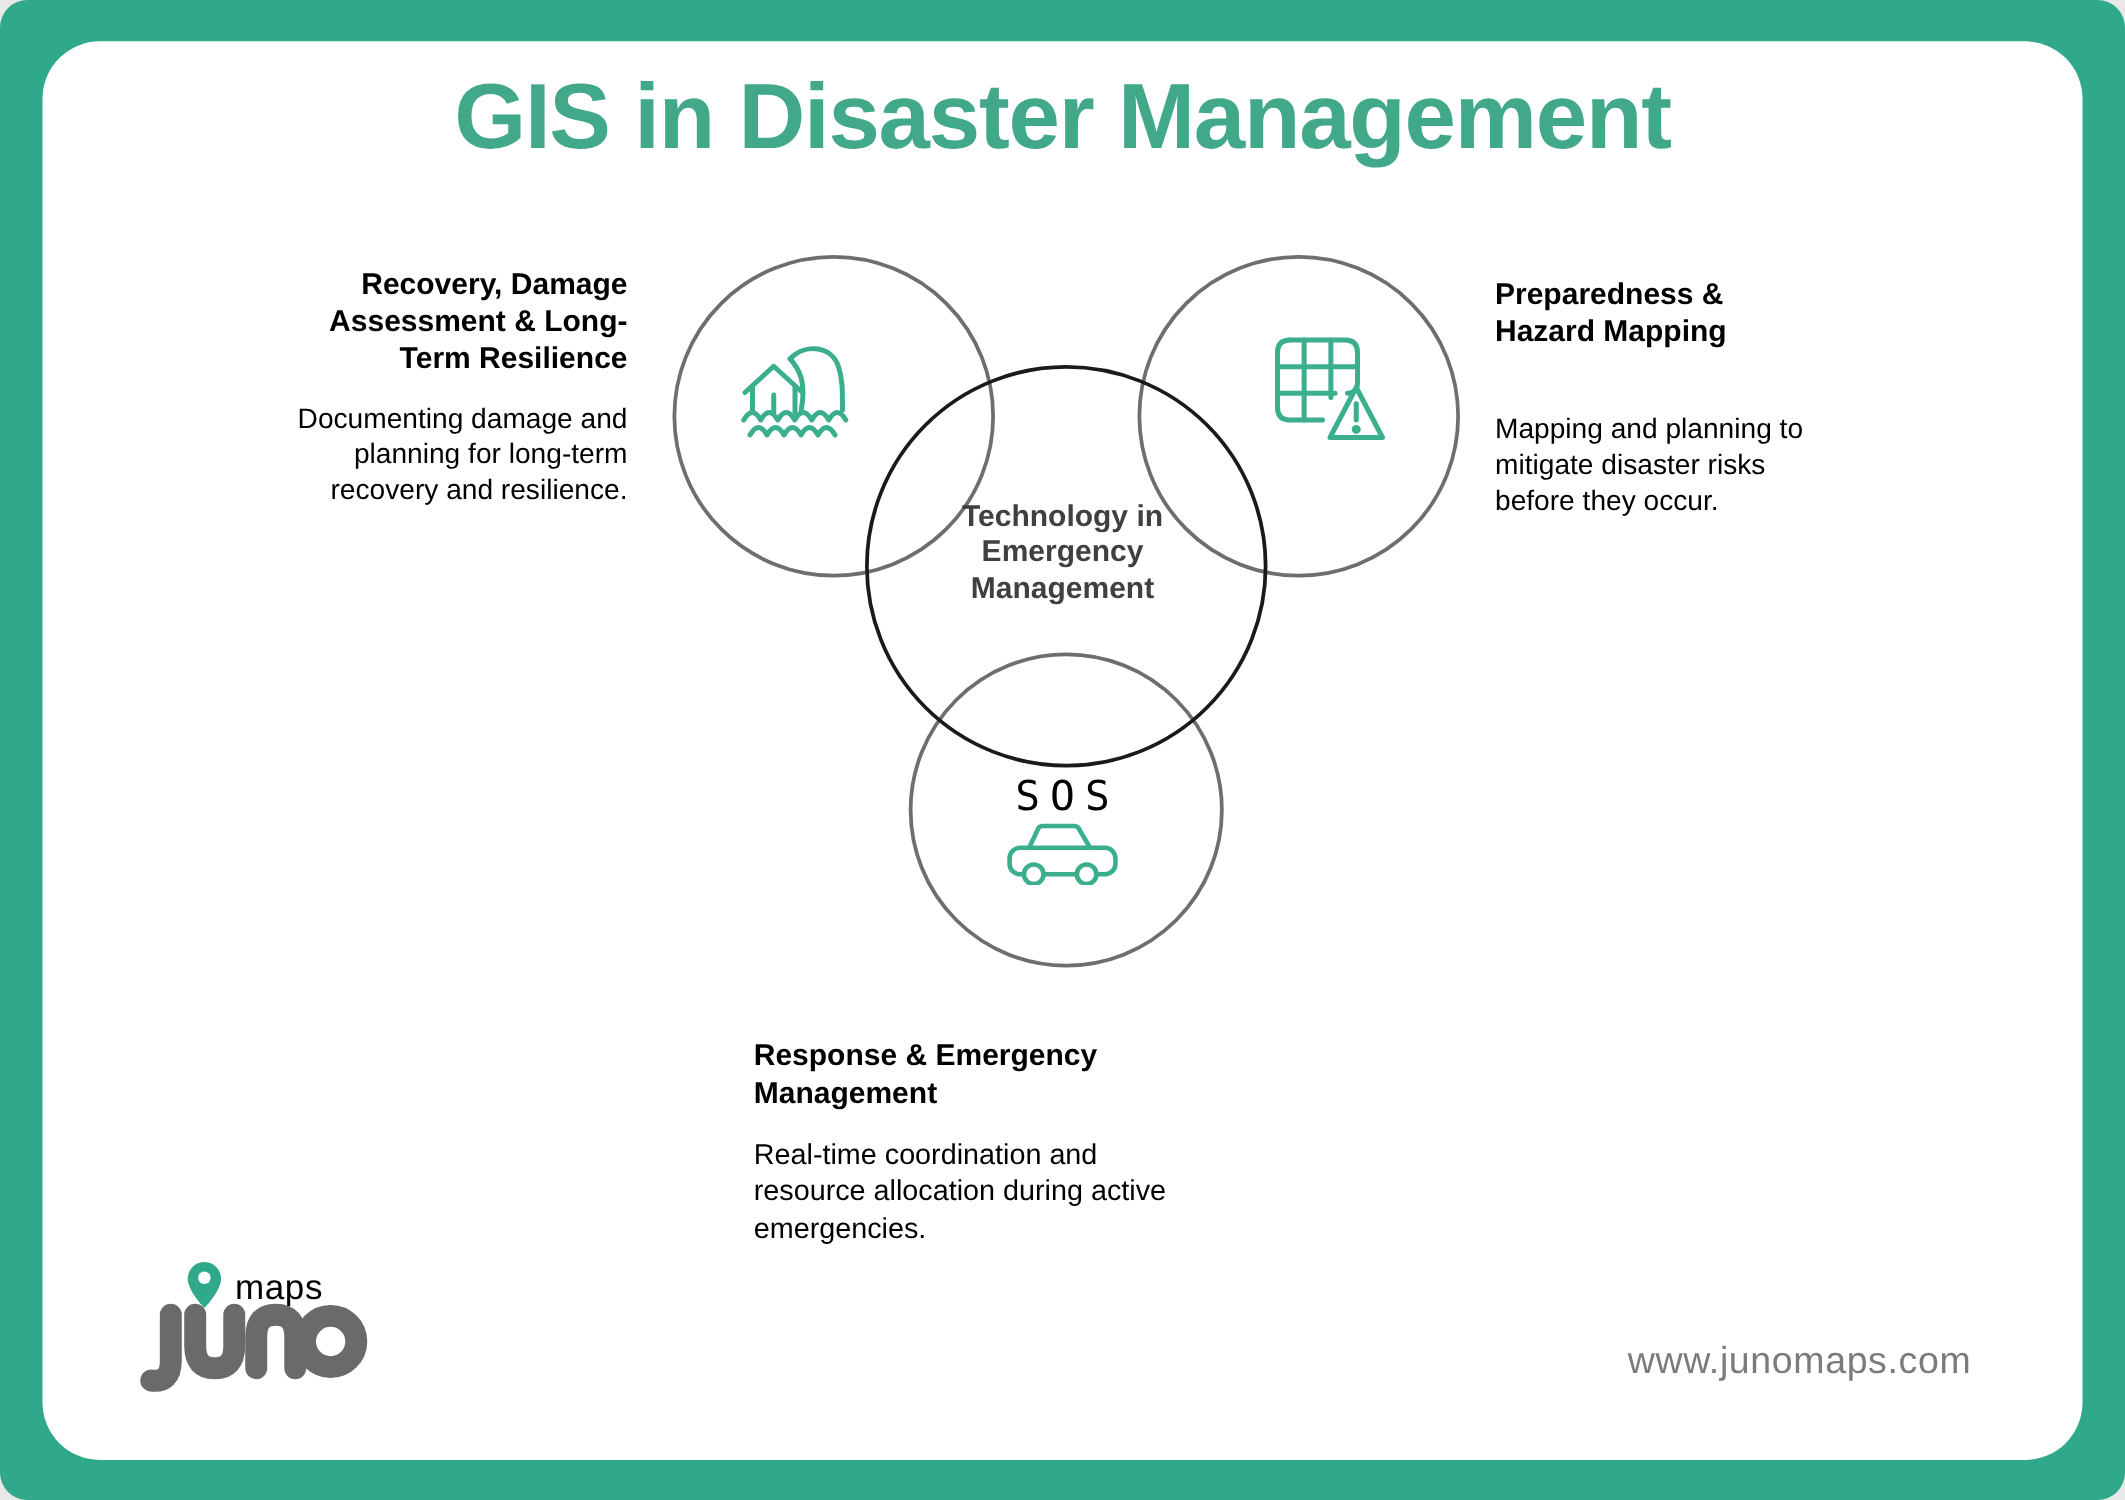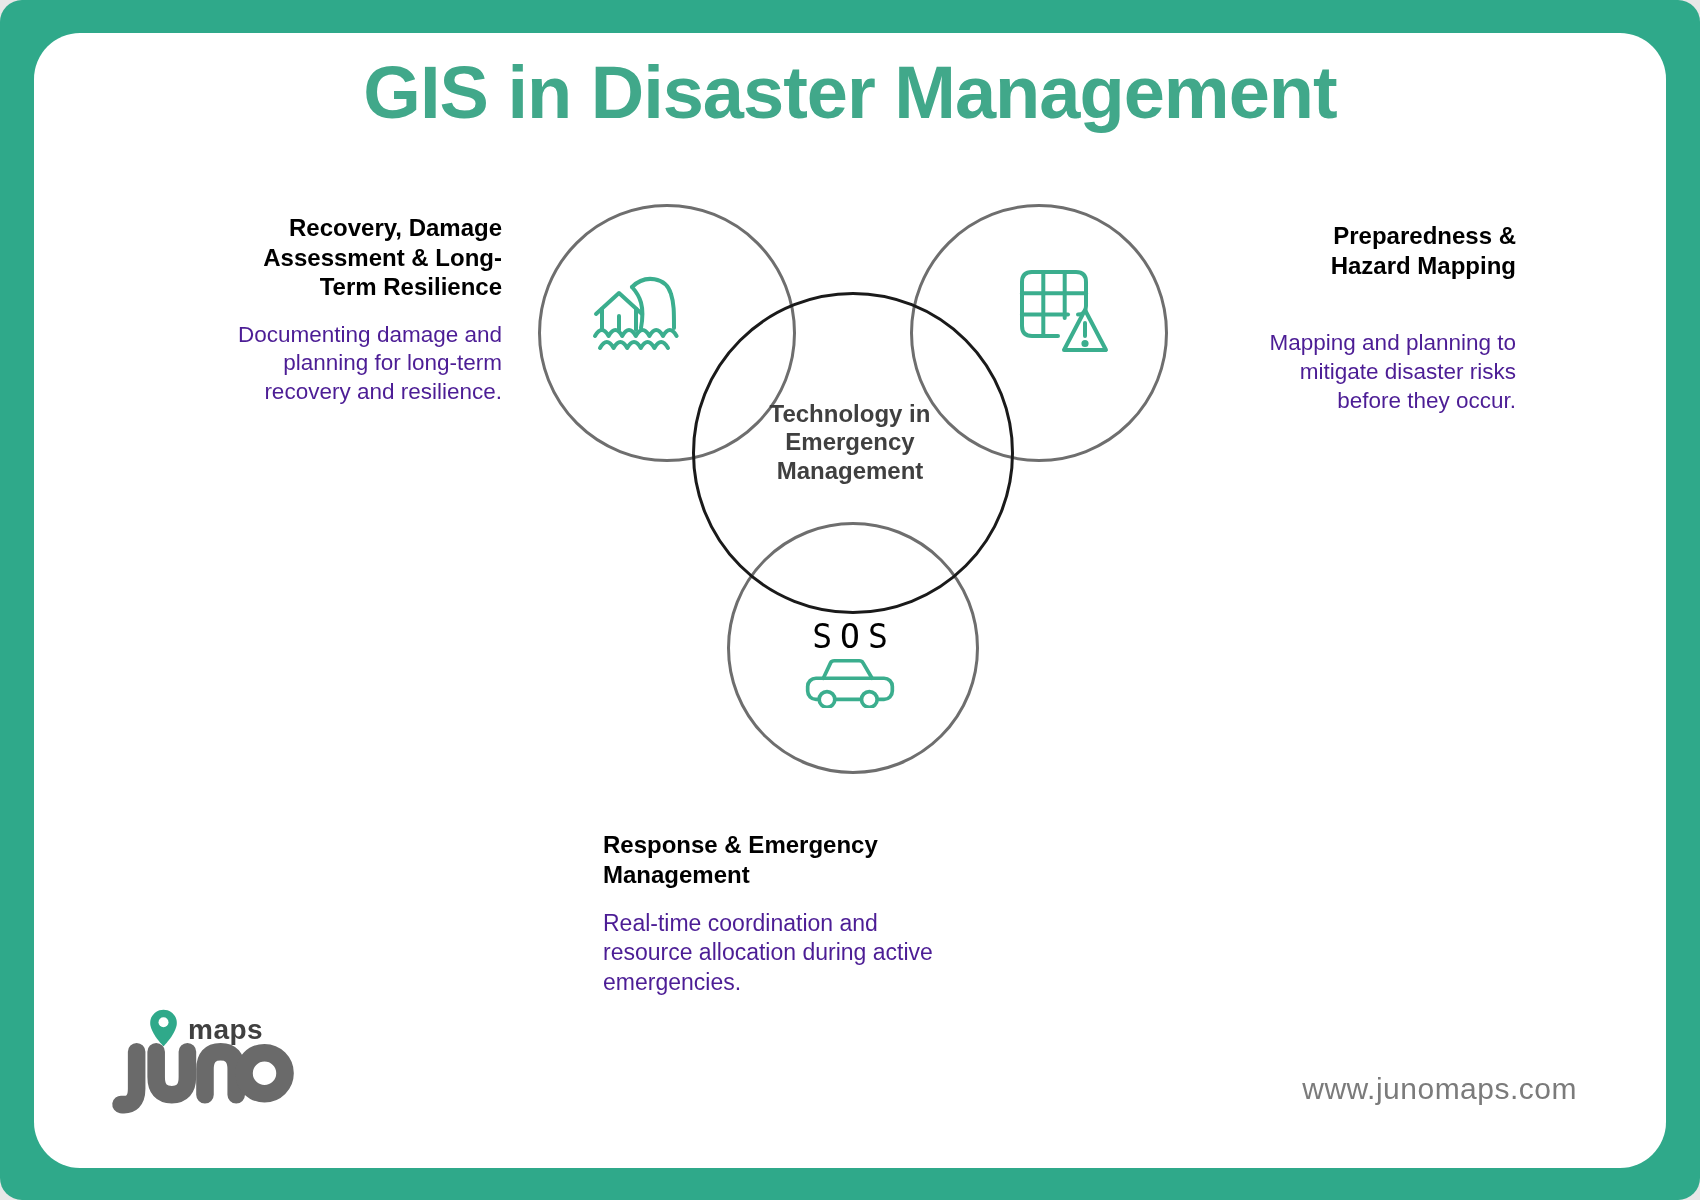--- a/index.html
+++ b/index.html
@@ -32,26 +32,26 @@
     position:absolute;left:700px;top:400px;width:300px;
     text-align:center;font-size:24px;font-weight:bold;line-height:1.18;
     color:#404040;white-space:pre-line;
   }
   
   .txt-heading{
     font-size:24px;font-weight:bold;line-height:1.23;
     color:#000000;white-space:pre-line;margin:0;
   }
   .txt-body{
-    font-size:22.5px;line-height:1.28;color:#4c1d95;
+    font-size:22.5px;line-height:1.28;color:#000000;
     white-space:pre-line;margin:0;
   }
   .blk-recovery{position:absolute;left:210px;top:213px;width:292px;text-align:right;}
   .blk-recovery .txt-body{margin-top:19px;}
-  .blk-preparedness{position:absolute;left:1196px;top:221px;width:320px;text-align:right;}
+  .blk-preparedness{position:absolute;left:1196px;top:221px;width:320px;text-align:left;}
   .blk-preparedness .txt-body{margin-top:49px;}
   .blk-response{position:absolute;left:603px;top:830px;width:450px;text-align:left;}
   .blk-response .txt-body{margin-top:20px;font-size:23px;}
 
   
   .icon-abs{position:absolute;}
   .i-flood{left:588px;top:270px;width:100px;height:92px;}
   .i-grid{left:1012px;top:264px;width:100px;height:100px;}
   .i-car{left:804px;top:654px;width:92px;height:54px;}
   .sos-label{
@@ -59,21 +59,21 @@
     text-align:center;
     font-family:"DejaVu Sans Mono", monospace;
     font-size:33px;letter-spacing:8px;text-indent:8px;
     color:#000000;
   }
 
   
   .pin-icon{position:absolute;left:148px;top:1008px;width:31px;height:40px;}
   .brand-tag{
     position:absolute;left:188px;top:1014px;
-    font-size:28px;font-weight:700;color:#404040;letter-spacing:0.5px;
+    font-size:28px;font-weight:400;color:#000000;letter-spacing:0.5px;
   }
   .wordmark{position:absolute;left:110px;top:1040px;width:188px;height:82px;}
   .website{
     position:absolute;right:123px;top:1072px;
     font-size:30px;color:#7b7b7b;letter-spacing:0.5px;
   }
 </style>
 </head>
 <body>
 

